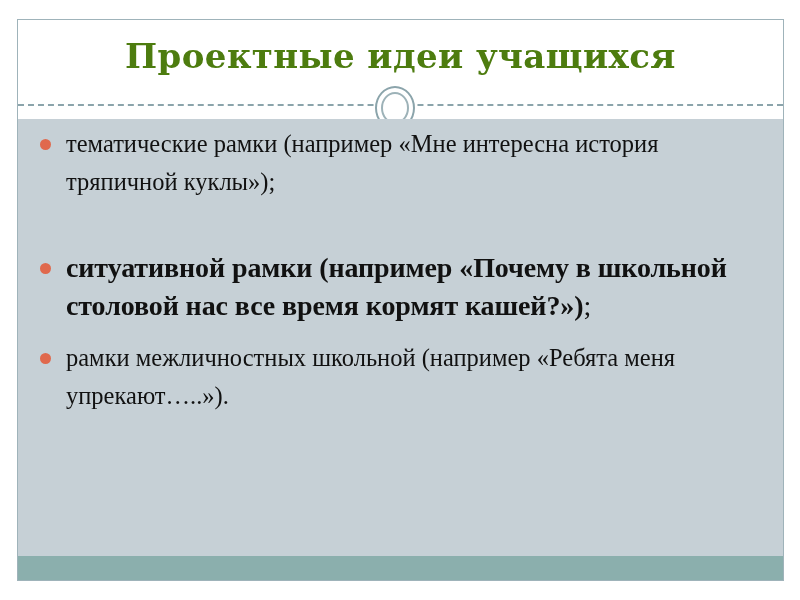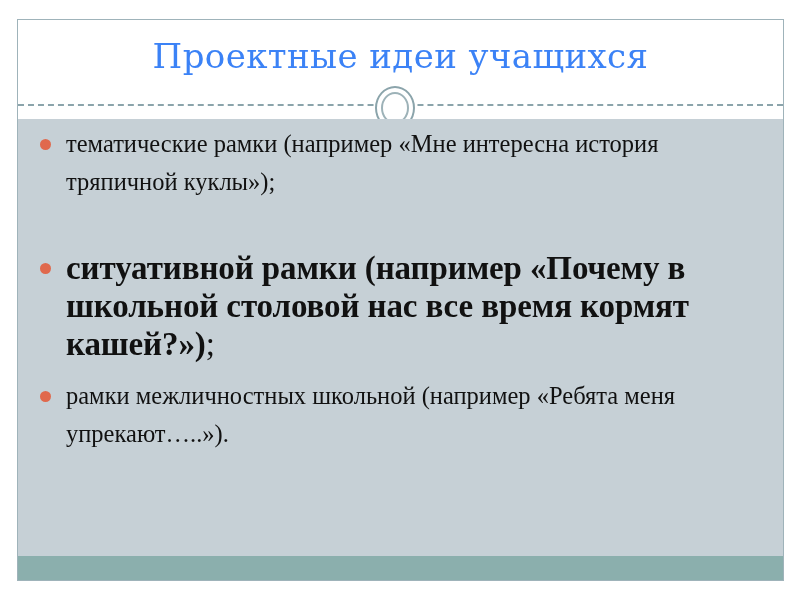--- a/index.html
+++ b/index.html
@@ -40,23 +40,23 @@
     height: 86px;
     background: #ffffff;
   }
 
   .title {
     position: absolute;
     left: 0;
     top: 16px;
     width: 765px;
     text-align: center;
-    color: #3b82f6;
+    color: #4d7c0f;
     font-family: "DejaVu Serif", "Liberation Serif", serif;
-    font-weight: normal;
+    font-weight: bold;
     font-size: 34px;
     letter-spacing: 0.4px;
     white-space: nowrap;
   }
 
   
   .divider {
     position: absolute;
     left: 18px;
     top: 104px;
@@ -126,21 +126,21 @@
     padding-right: 52px;
     margin: 0 0 14px 0;
     color: #111111;
     font-family: "Liberation Serif", serif;
     font-size: 24.5px;
     line-height: 38px;
   }
 
   .bullet.bold {
     font-weight: bold;
-    font-size: 33px;
+    font-size: 28px;
     letter-spacing: -0.1px;
     margin-top: 48px;
   }
 
   .bullet .dot {
     position: absolute;
     left: 22px;
     top: 14px;
     width: 11px;
     height: 11px;

